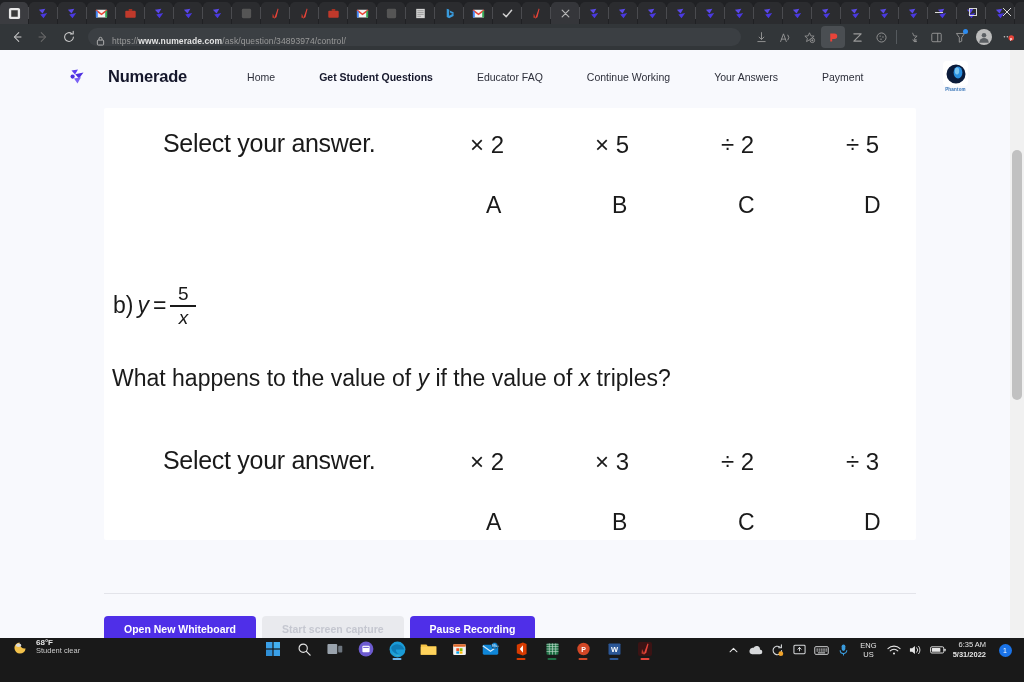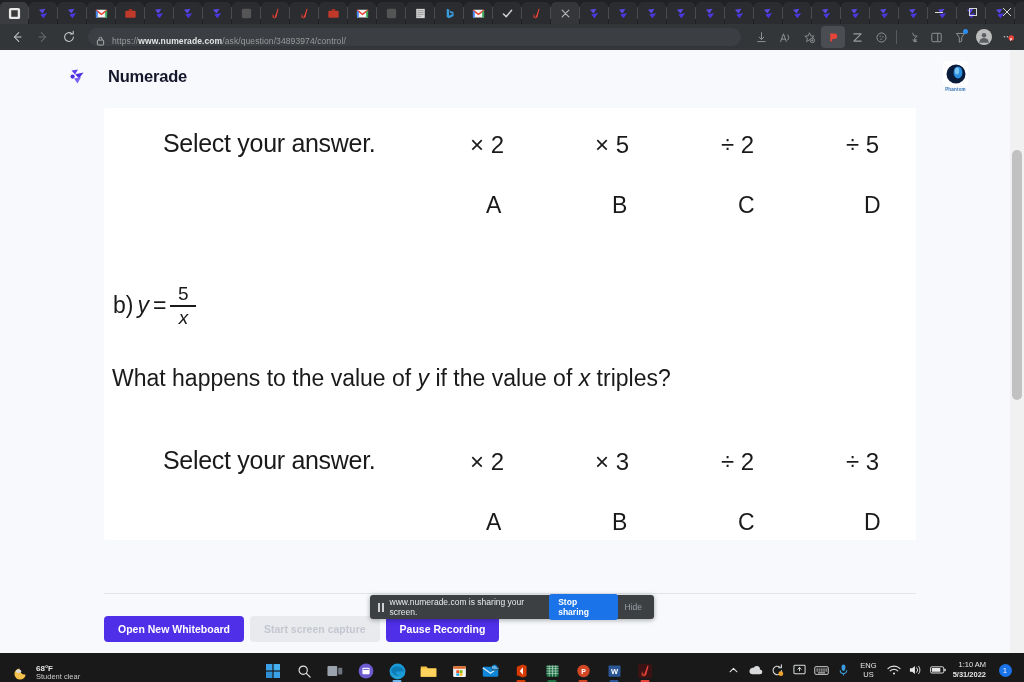--- a/index.html
+++ b/index.html
@@ -87,38 +87,38 @@
   .frac .bar { width:26px; height:2px; background:#1a1a1a; margin:1px 0; }
   .frac .den { font-size:19px; }
   .qline { position:absolute; left:8px; top:257px; font-size:23px; white-space:nowrap; }
   .qline i { font-style:italic; }
   .row2 { position:absolute; left:9px; top:330px; width:790px; height:100px; }
   .card-rule { position:absolute; left:104px; right:94px; top:543px; height:1px; background:#e3e4ea; }
 
   
   .btnrow { position:absolute; left:104px; top:566px; display:flex; gap:6px; }
   .btn { height:26px; border-radius:4px; display:flex; align-items:center; justify-content:center;
-         font-size:10.5px; font-weight:700; padding:0 14px; white-space:nowrap; }
+         font-size:10.5px; font-weight:700; padding:0 20px; white-space:nowrap; }
   .btn.primary { background:#4f2fe8; color:#fff; }
   .btn.disabled { background:#e9eaee; color:#c5c7d0; }
 
   
   .sharebar {
     position:absolute; left:370px; top:595px; width:284px; height:24px;
     background:#3c4043; border-radius:3px; display:flex; align-items:center;
     padding:0 5px; box-shadow:0 1px 5px rgba(0,0,0,.35);
   }
   .sharebar .pause-glyph { display:flex; gap:1.5px; margin:0 6px 0 3px; }
   .sharebar .pause-glyph span { width:2px; height:9px; background:#d0d0d0; display:block; }
   .share-text { font-size:8.5px; color:#e8eaed; flex:1 1 auto; }
   .share-stop { background:#1a73e8; color:#fff; font-size:8.5px; font-weight:700; border-radius:3px; padding:3px 9px; }
   .share-hide { color:#9aa0a6; font-size:8.5px; padding:0 7px; }
 
   
-  .taskbar { position:absolute; left:0; bottom:0; width:1024px; height:29px; background:#191919; display:flex; align-items:flex-end; }
+  .taskbar { position:absolute; left:0; bottom:0; width:1024px; height:44px; background:#191919; display:flex; align-items:flex-start; }
   .weather { display:flex; align-items:center; gap:6px; padding-left:14px; width:230px; }
   .moon { width:16px; height:16px; }
   .wx-text { line-height:1.15; }
   .wx-temp { font-size:8px; color:#e6e6e6; font-weight:700; }
   .wx-desc { font-size:7.5px; color:#c9c9c9; }
   .tb-center { display:flex; align-items:center; gap:9px; position:absolute; left:262px; }
   .tb-icon { width:22px; height:22px; display:flex; align-items:center; justify-content:center; position:relative; }
   .tb-icon .under { position:absolute; bottom:0px; left:50%; transform:translateX(-50%); width:9px; height:2px; border-radius:1px; background:#6fb7ec; }
   .tray { position:absolute; right:0; display:flex; align-items:center; padding-right:8px; gap:0; }
   .tray-icon { width:22px; height:24px; display:flex; align-items:center; justify-content:center; color:#e6e6e6; position:relative; }
@@ -593,20 +593,28 @@
         <span class="brand-mark">
           <svg width="21" height="19" viewBox="0 0 21 19">
             <path d="M1.5 3.5 L8 2.5 L5 7.5 Z" fill="#5b3ef0"></path>
             <path d="M5.2 7.2 L13.5 5.5 L9 11.5 Z" fill="#4d2fe0"></path>
             <path d="M4 11.5 L11 10.2 L7.5 16.5 Z" fill="#7b62f5"></path>
             <circle cx="2.6" cy="9.6" r="2.1" fill="#4d2fe0"></circle>
           </svg>
         </span>
         <span class="brand-name">Numerade</span>
       </div>
+      <div class="nav-links" id="nav-links">
+          <span class="nav-link">Home</span>
+          <span class="nav-link active">Get Student Questions</span>
+          <span class="nav-link">Educator FAQ</span>
+          <span class="nav-link">Continue Working</span>
+          <span class="nav-link">Your Answers</span>
+          <span class="nav-link">Payment</span>
+        </div>
       <div class="header-right">
         <span class="phantom-badge">
           <svg width="22" height="22" viewBox="0 0 22 22">
             <path d="M11 1.5 a9.2 9.2 0 1 0 0 19 a9.2 9.2 0 1 0 0 -19 Z" fill="#0b1b3a"></path>
             <path d="M12.5 2.5 a8.6 8.6 0 0 1 0 17.2 a7.2 7.2 0 0 0 0 -17.2 Z" fill="#1b6fc4"></path>
             <ellipse cx="13" cy="9.5" rx="4.4" ry="6" fill="#2a8fe0"></ellipse>
             <ellipse cx="12" cy="8" rx="2.2" ry="3.4" fill="#8fd2f5" opacity=".8"></ellipse>
           </svg>
         </span>
         <span class="phantom-label">Phantom</span>
@@ -660,29 +668,20 @@
         <div class="btn disabled">Start screen capture</div>
         <div class="btn primary">Pause Recording</div>
       </div>
 
   </div>
 
   <div class="scrollbar">
     <div class="sb-thumb"></div>
   </div>
 
-  <div class="sharebar">
-    <span class="pause-glyph">
-        <span></span>
-        <span></span>
-      </span>
-    <span class="share-text">www.numerade.com is sharing your screen.</span>
-    <span class="share-stop">Stop sharing</span>
-    <span class="share-hide">Hide</span>
-  </div>
 
   <div class="taskbar">
     <div class="weather">
       <span class="moon">
         <svg width="16" height="16" viewBox="0 0 16 16">
             <path d="M11.6 9.4 A5.2 5.2 0 0 1 5.6 3.4 A5.6 5.6 0 1 0 11.6 9.4 Z" fill="#f2c14b"></path>
             <ellipse cx="4.6" cy="6.2" rx="2.8" ry="1.7" fill="#dadada"></ellipse>
           </svg>
       </span>
       <span class="wx-text">
@@ -844,21 +843,21 @@
           </svg>
       </div>
       <div class="tray-icon">
         <svg width="16" height="10" viewBox="0 0 17 10">
             <rect x="0.6" y="1.6" width="14" height="6.6" rx="1.4" fill="none" stroke="#e6e6e6" stroke-width="1"></rect>
             <rect x="2" y="3" width="9" height="3.8" rx=".6" fill="#e6e6e6"></rect>
             <rect x="15.2" y="3.6" width="1.4" height="2.8" rx=".6" fill="#e6e6e6"></rect>
           </svg>
       </div>
       <div class="clock">
-        <span style="display:block;">1:10 AM</span>
+        <span style="display:block;">6:35 AM</span>
         <span style="display:block;font-weight:bold;">5/31/2022</span>
       </div>
       <div class="tray-icon">
         <span class="notifdot">1</span>
       </div>
     </div>
   </div>
 </div>
 
 </body></html>

